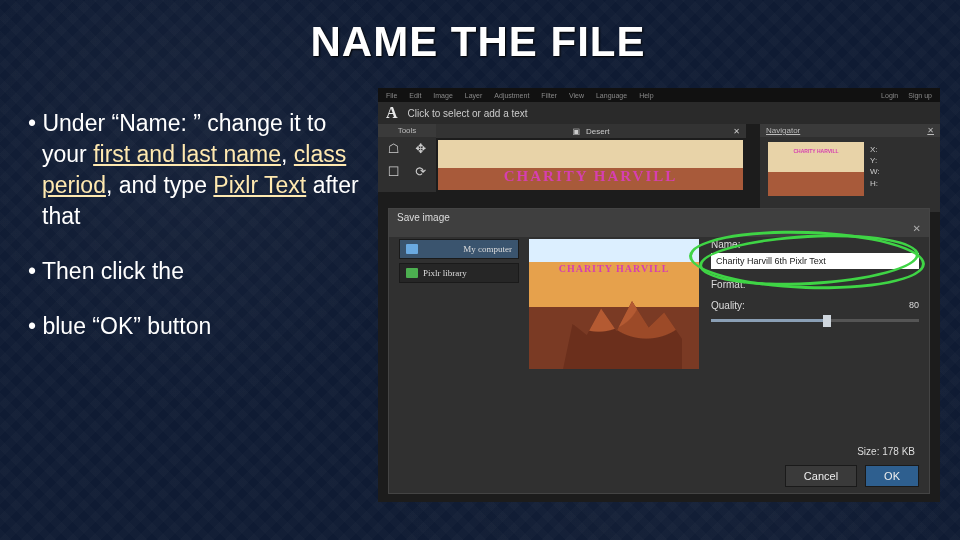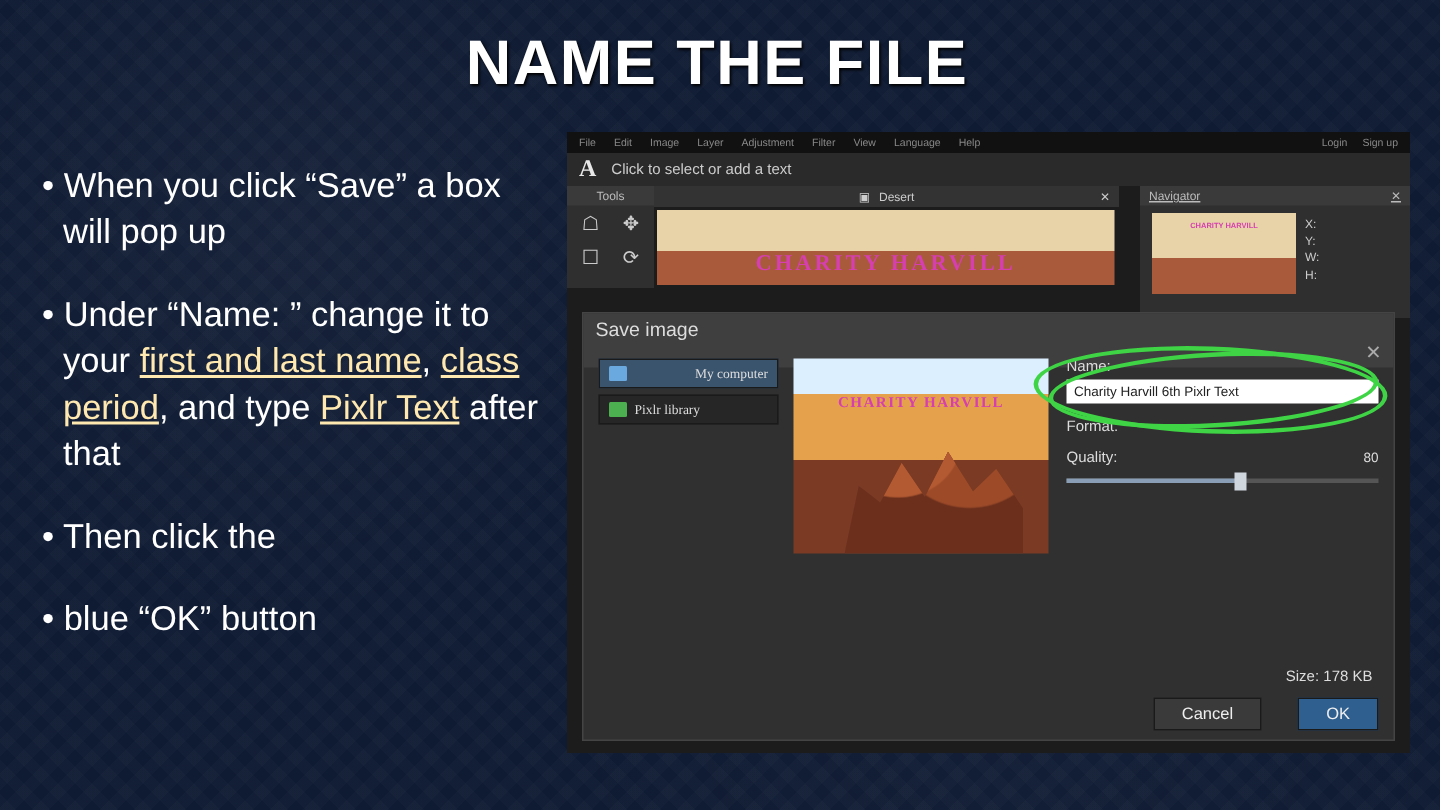--- a/index.html
+++ b/index.html
@@ -86,21 +86,21 @@
   }
   .navthumb .t { font-size:5px; color:#d63fb0; text-align:center; padding-top:6px; font-weight:bold; }
   .navmeta { position:absolute; top:20px; left:110px; font-size:8px; color:#ccc; line-height:1.4; }
 
   
   .dialog {
     position:absolute; top:120px; left:10px; right:10px; bottom:8px;
     background:#303030; border:1px solid #444;
   }
   .dlg-title {
-    background:#3f3f3f; color:#ddd; font-size:13px; padding:3px 8px; display:flex;flex-direction:column;
+    background:#3f3f3f; color:#ddd; font-size:10px; padding:3px 8px; display:flex;flex-direction:column;
   }
   .dlg-title .x { margin-left:auto; color:#aaa; }
   .dlg-body { position:absolute; top:22px; left:0; right:0; bottom:0; }
 
   .leftcol {
     position:absolute; left:10px; top:8px; width:120px;
   }
   .leftcol .item {
     background:#262626; color:#ddd; font-size:9px; padding:4px 6px; margin-bottom:4px;
     display:flex; align-items:center; gap:5px; border:1px solid #1a1a1a;font-family:Liberation Serif, serif;
@@ -144,32 +144,31 @@
   .qval { position:absolute; right:0; top:-14px; font-size:9px; color:#ddd; }
 
   .circle {
     position:absolute; border:3px solid #3fd445; border-radius:50%;
     pointer-events:none;
   }
   .c1 { left:310px; top:4px; width:220px; height:50px; transform:rotate(-3deg); }
   .c2 { left:300px; top:0px; width:236px; height:58px; transform:rotate(2deg); }
 
   .sizeinfo { position:absolute; right:14px; bottom:36px; font-size:10px; color:#ddd; }
-  .dlg-buttons { position:absolute; right:10px; bottom:6px; display:flex; gap:24px; }
+  .dlg-buttons { position:absolute; right:10px; bottom:6px; display:flex; gap:8px; }
   .btn { font-size:11px; padding:4px 18px; border:1px solid #1a1a1a; color:#eee; background:#3a3a3a; }
   .btn.primary { background:#2e5f8f; }
 
 </style>
 </head>
 <body>
 
 <div class="title">NAME THE FILE</div>
 
 <ul class="bullets">
-  <li>When you click “Save” a box will pop up</li>
   <li>
     <span>Under “Name: ” change it to your </span><span class="hl">first and last name</span><span>, </span><span class="hl">class period</span><span>, and type </span><span class="hl">Pixlr Text</span><span> after that</span>
   </li>
   <li>Then click the</li>
   <li>blue “OK” button</li>
 </ul>
 
 <div class="shot">
 
   <div class="topstrip">

